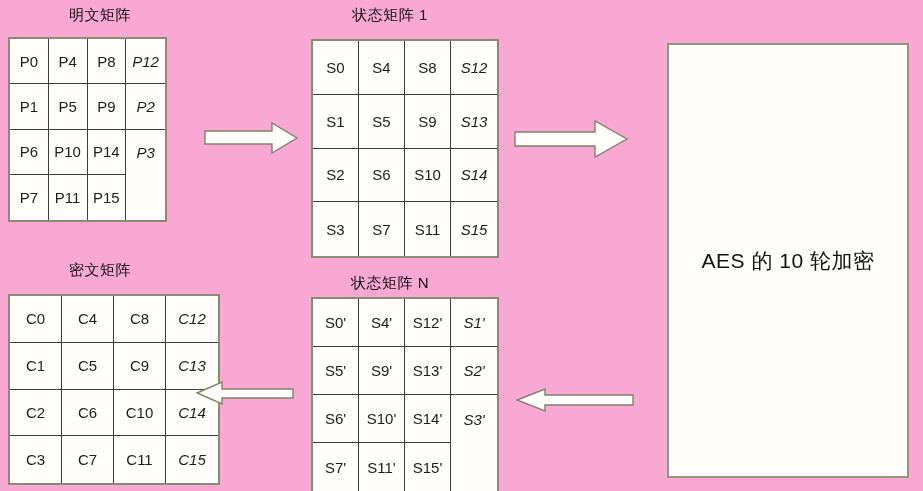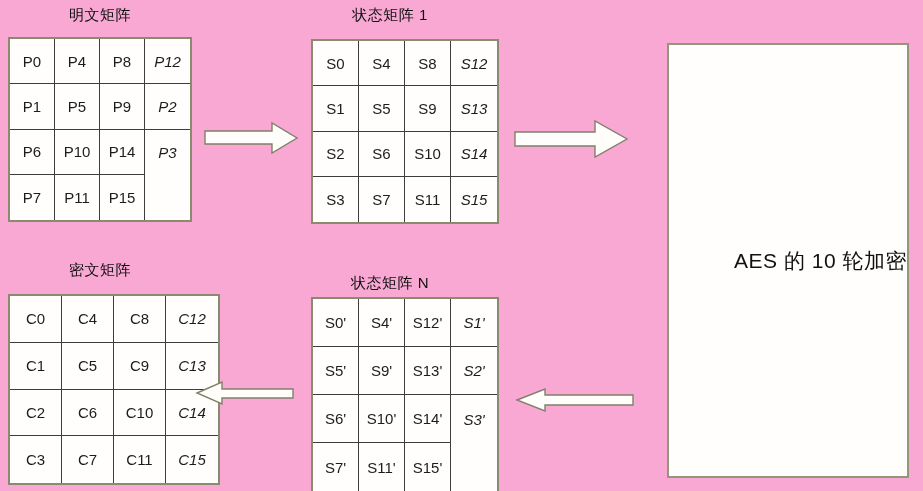--- a/index.html
+++ b/index.html
@@ -48,41 +48,41 @@
     position: absolute;
     left: 667px;
     top: 43px;
     width: 242px;
     height: 435px;
     border: 2px solid #95957a;
     background: #fffefc;
     box-sizing: border-box;
     display: flex;
     align-items: center;
-    justify-content: flex-end;
+    justify-content: center;
   }
   .aes-label {
     font-size: 21px;
     color: #111;
     letter-spacing: 0.5px;
   }
   .arrow-svg { position: absolute; overflow: visible; }
   .arrow-shape {
     fill: #fffefa;
     stroke: #80806a;
     stroke-width: 1.4;
     stroke-linejoin: miter;
   }
   
   #title-plaintext  { left: 0px;   top: 6px;  }
   #title-state1     { left: 290px; top: 6px;  }
   #title-ciphertext { left: 0px;   top: 261px;}
   #title-stateN     { left: 290px; top: 274px;}
-  #table-plaintext  { left: 8px;   top: 37px;  width: 184px; height: 185px; }
-  #table-state1     { left: 311px; top: 39px;  width: 188px; height: 185px; }
+  #table-plaintext  { left: 8px;   top: 37px;  width: 159px; height: 185px; }
+  #table-state1     { left: 311px; top: 39px;  width: 188px; height: 219px; }
   #table-ciphertext { left: 8px;   top: 294px; width: 212px; height: 191px; text-align: right; }
   #table-stateN     { left: 311px; top: 297px; width: 188px; height: 196px; }
 </style>
 </head>
 <body>
 
 <div class="canvas">
 
   <div class="matrix-title" id="title-plaintext">明文矩阵</div>
   <div class="matrix-title" id="title-state1">状态矩阵 1</div>

